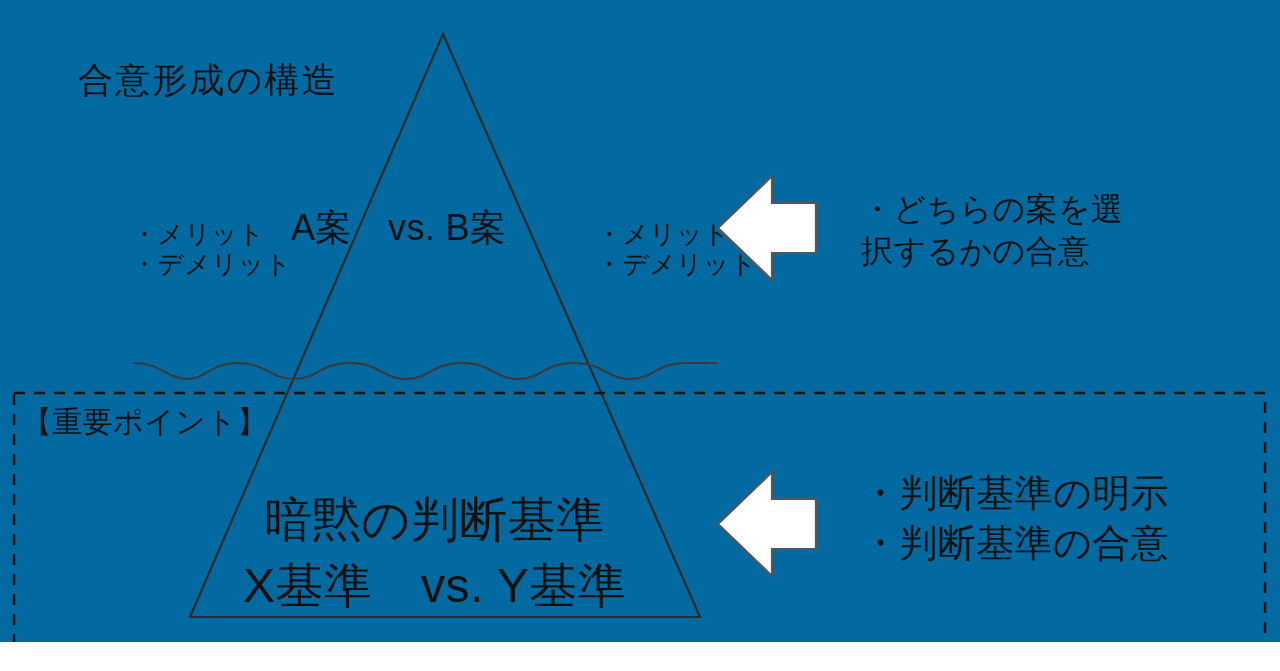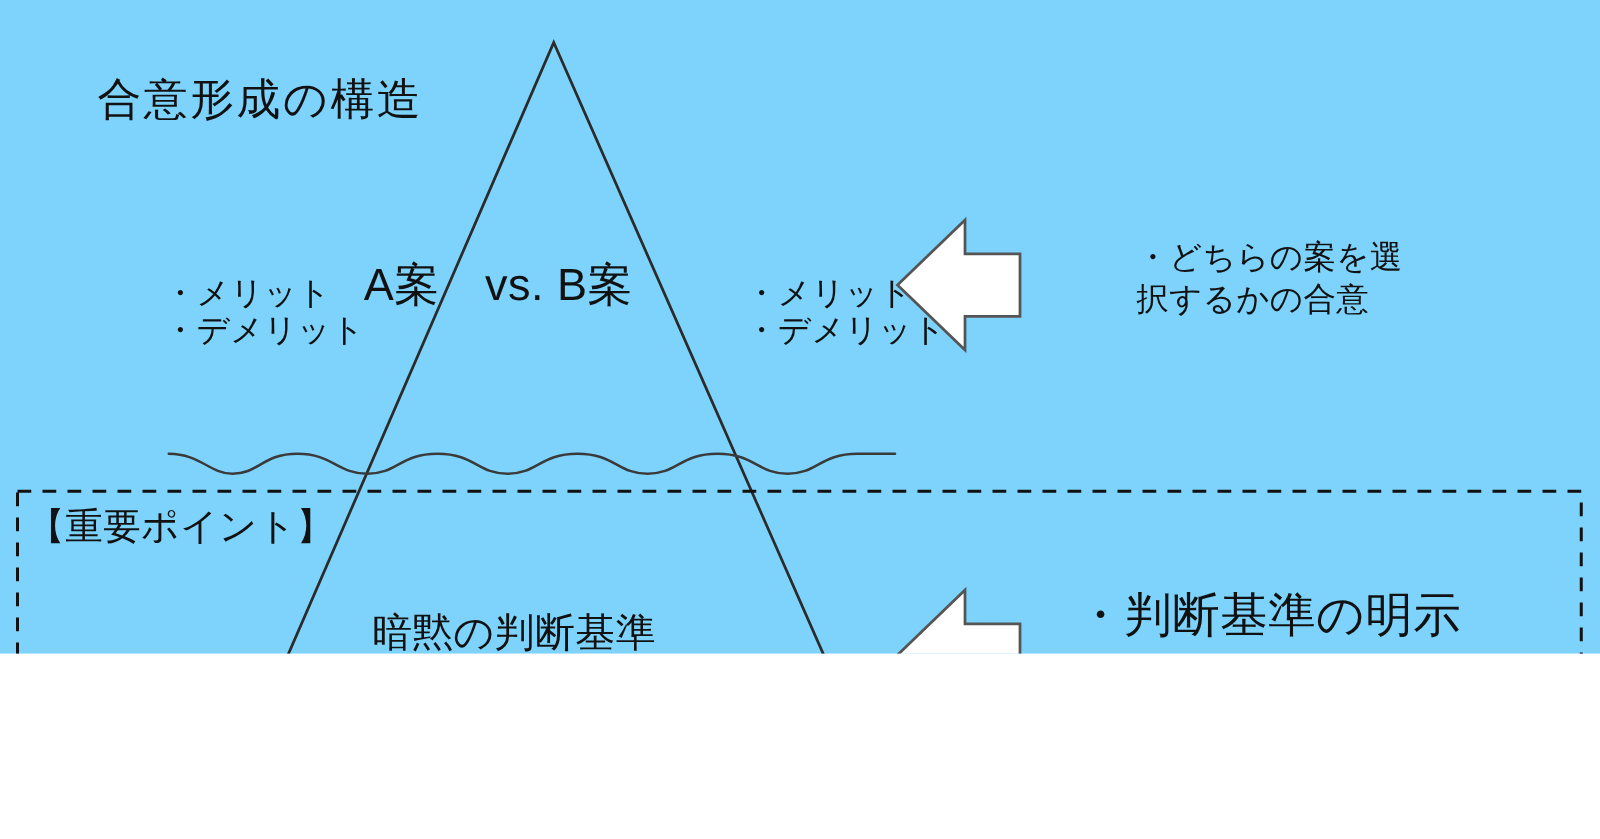--- a/index.html
+++ b/index.html
@@ -8,22 +8,22 @@
     padding: 0;
     background: #ffffff;
   }
   body {
     font-family: "Liberation Sans", "DejaVu Sans", sans-serif;
     color: #111111;
   }
   #canvas {
     position: relative;
     width: 1280px;
-    height: 523px;
-    background: #7dd3fc;
+    height: 642px;
+    background: #0369a1;
     overflow: hidden;
   }
   #vector-layer {
     position: absolute;
     left: 0;
     top: 0;
     width: 1280px;
     height: 671px;
     pointer-events: none;
   }
@@ -58,42 +58,40 @@
   }
   #upper-right-notes {
     left: 596px;
     top: 219px;
     font-size: 26px;
     letter-spacing: 0.01em;
   }
   #upper-callout {
     left: 861px;
     top: 188px;
-    font-size: 26px;
+    font-size: 32px;
     line-height: 1.32;
     letter-spacing: 0.01em;
-    margin-left: 48px;
   }
 
   
   #important-point-label {
     left: 22px;
     top: 405px;
     font-size: 30px;
     letter-spacing: 0.01em;
     font-family: Liberation Serif, serif;
   }
   #lower-criteria {
-    left: 272px;
+    left: 243px;
     top: 487px;
-    font-size: 32px;
+    font-size: 48px;
     line-height: 1.38;
     letter-spacing: 0.01em;
     text-align: center;
-    font-family: Liberation Mono, monospace;
   }
   #lower-callout {
     left: 861px;
     top: 468px;
     font-size: 38px;
     line-height: 1.32;
     letter-spacing: 0.01em;
   }
 </style>
 </head>

